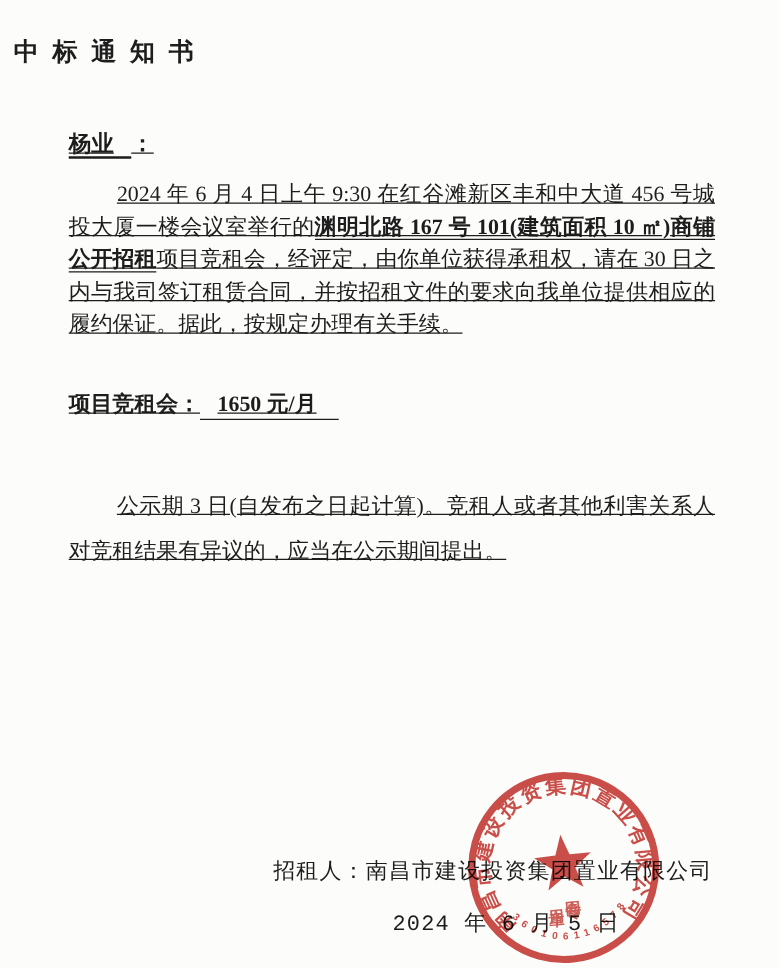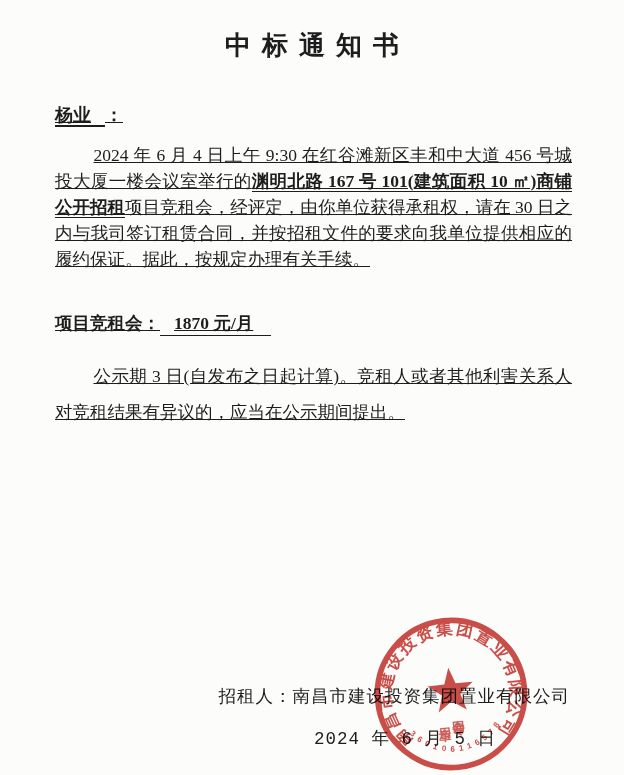--- a/index.html
+++ b/index.html
@@ -8,22 +8,22 @@
     width: 624px;
     height: 775px;
     background: #fcfcfa;
     font-family: "Liberation Serif", serif;
     color: #1d1d1d;
     overflow: hidden;
   }
   .doc-title {
     position: absolute;
     top: 28px; left: 0; right: 0;
-    text-align: center;
-    font-size: 26px;
+    text-align: left;
+    font-size: 20px;
     font-weight: bold;
     letter-spacing: 11px;
     text-indent: 11px; 
   }
   .content {
     position: absolute;
     left: 55px; right: 52px; top: 102px;
     font-size: 17.5px;
     text-decoration: underline;
   }
@@ -49,21 +49,21 @@
   .result-line {
     margin-top: 38px;
     line-height: 26px;
     font-weight: bold;
   }
   .result-line .value {
     border-bottom: 1.8px solid #1d1d1d;
     padding: 0 18px 2px 14px;
   }
   .notice-para {
-    margin-top: 22px;
+    margin-top: 50px;
     line-height: 36px;
     text-align: justify;
     text-indent: 2.2em;
   }
   .info-line {
     margin-top: 2px;
     line-height: 36px;
     text-indent: 2.2em;
   }
   .signer-line {
@@ -108,21 +108,21 @@
 <div class="page">
 
   <div class="doc-title">中标通知书</div>
 
   <div class="content">
 
     <div class="salutation"><span class="name">杨业</span><span>：</span></div>
 
     <p class="para1"><span>2024 年 6 月 4 日上午 9:30 在红谷滩新区丰和中大道 456 号城投大厦一楼会议室举行的</span><span class="emph">渊明北路 167 号 101(建筑面积 10 ㎡)商铺公开招租</span><span>项目竞租会，经评定，由你单位获得承租权，请在 30 日之内与我司签订租赁合同，并按招租文件的要求向我单位提供相应的履约保证。据此，按规定办理有关手续。</span></p>
 
-    <div class="result-line"><span>项目竞租会：</span><span class="value">1870 元/月</span></div>
+    <div class="result-line"><span>项目竞租会：</span><span class="value">1650 元/月</span></div>
 
     <p class="notice-para">公示期 3 日(自发布之日起计算)。竞租人或者其他利害关系人对竞租结果有异议的，应当在公示期间提出。</p>
 
 
   </div>
 
   <div class="signer-line">招租人：南昌市建设投资集团置业有限公司</div>
   <div class="date-line">2024 年 6 月 5 日</div>
 
   <div class="seal">

